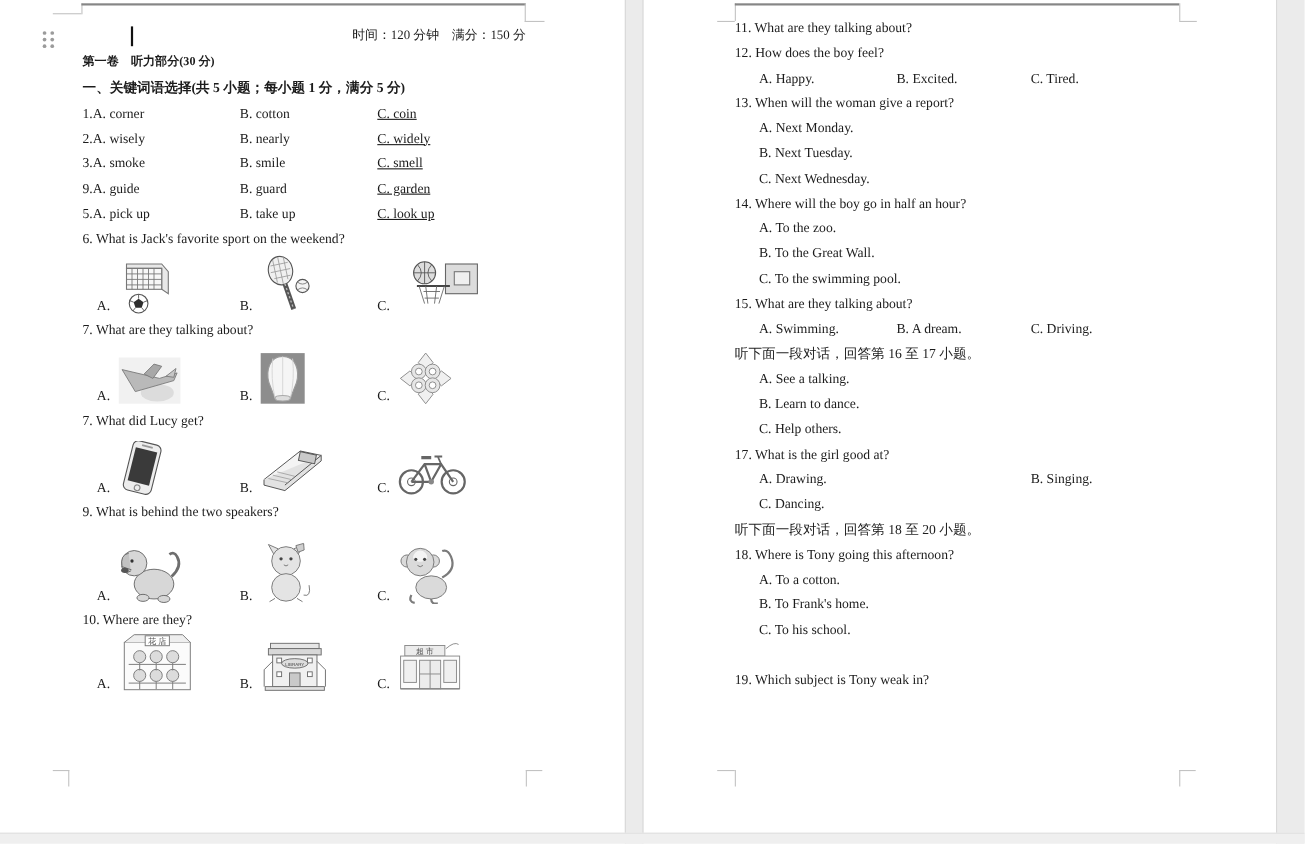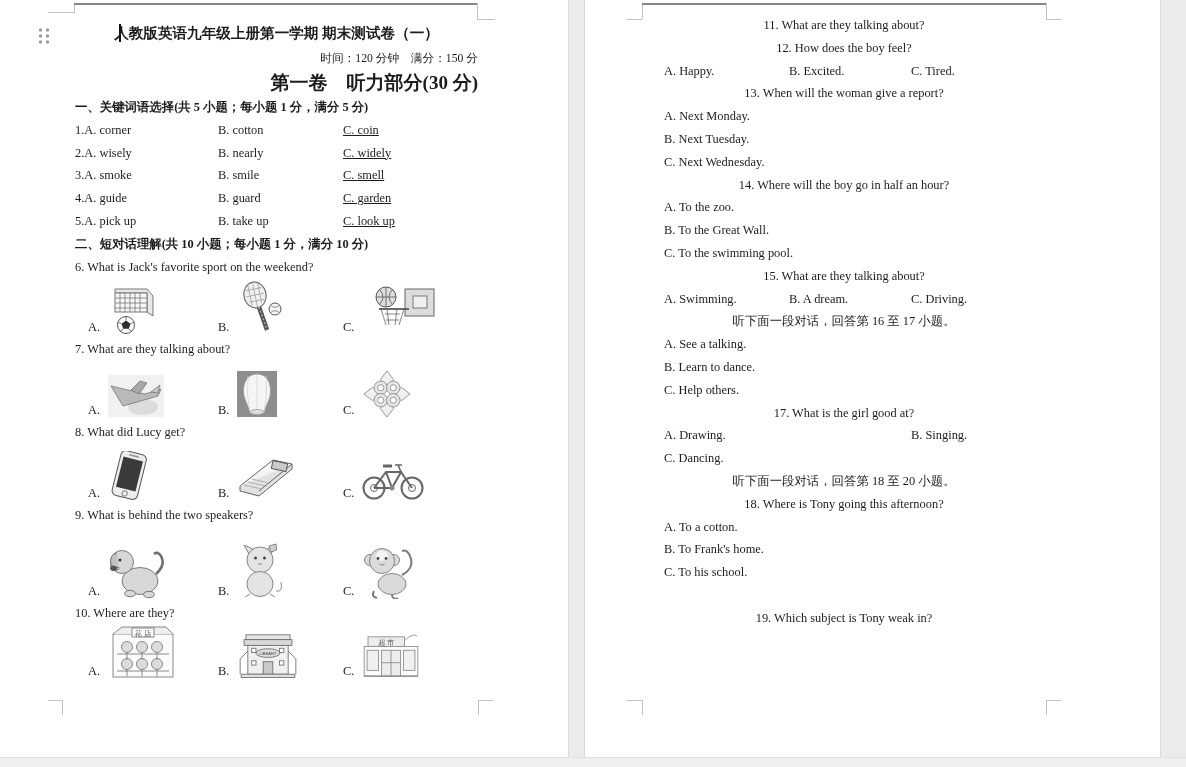--- a/index.html
+++ b/index.html
@@ -9,38 +9,38 @@
     font-family:"Liberation Serif","DejaVu Serif",serif;
   }
   
   .strip{position:absolute;background:#ebebeb;}
   #strip-mid{left:568px;top:0;width:15px;height:767px;border-left:1px solid #d9d9d9;border-right:1px solid #d9d9d9;}
   #strip-right{left:1160px;top:0;width:26px;height:767px;border-left:1px solid #d9d9d9;}
   #strip-bottom{left:0;top:757px;width:1186px;height:10px;background:#efefef;border-top:1px solid #e0e0e0;}
 
   .page{position:absolute;top:0;height:757px;background:#ffffff;}
   #page1{left:0;width:568px;}
-  #page2{left:557px;width:577px;text-align:center;}
+  #page2{left:583px;width:577px;}
 
   
   .mark{position:absolute;background:#c2c2c2;}
   .mark.dark{background:#868686;}
 
   
   #caret{position:absolute;left:119px;top:24px;width:1.5px;height:18px;background:#111;}
   #drag-handle{position:absolute;left:37px;top:27px;width:14px;height:18px;cursor:grab;}
 
   
   #p1c{position:absolute;left:75px;top:20px;width:403px;}
   #p2c{position:absolute;left:85px;top:14px;width:404px;}
 
   .line{position:relative;height:22.8px;line-height:22.8px;font-size:12.4px;white-space:nowrap;}
   .title-line{height:27px;line-height:27px;text-align:center;font-weight:bold;font-size:14.6px;}
   .meta-line{height:23px;line-height:23px;text-align:right;font-size:11.7px;}
-  .part-line{height:26px;line-height:26px;text-align:right;font-weight:bold;font-size:19px;}
+  .part-line{height:26px;line-height:26px;text-align:left;font-weight:bold;font-size:11px;}
   .sec{font-weight:bold;}
 
   
   .pos{position:absolute;top:0;}
   .w-a{left:0;}   .w-b{left:143px;} .w-c{left:268px;text-decoration:underline;}   
   .o-a{left:22px;}.o-b{left:147px;}.o-c{left:269px;}    
 
   
   .img-row{position:relative;}
   .h60{height:60px;} .h75{height:75px;} .h57{height:57px;}
@@ -73,52 +73,50 @@
           <circle cx="10.5" cy="9" r="1.7"></circle>
         <circle cx="3.5" cy="15" r="1.7"></circle>
           <circle cx="10.5" cy="15" r="1.7"></circle>
       </g>
     </svg>
   </span>
 
   <div id="caret"></div>
 
   <div id="p1c">
-    <div class="line title-line"><span>人教版英语九年级上册第一学期 期末测试卷（一）</span></div>
     <div class="line meta-line"><span>时间：120 分钟　满分：150 分</span></div>
     <div class="line part-line"><span>第一卷　听力部分(30 分)</span></div>
     <div class="line sec"><span>一、关键词语选择(共 5 小题；每小题 1 分，满分 5 分)</span></div>
 
     <div class="line">
       <span class="pos w-a">1.A. corner</span>
       <span class="pos w-b">B. cotton</span>
       <span class="pos w-c">C. coin</span>
     </div>
     <div class="line">
       <span class="pos w-a">2.A. wisely</span>
       <span class="pos w-b">B. nearly</span>
       <span class="pos w-c">C. widely</span>
     </div>
     <div class="line">
       <span class="pos w-a">3.A. smoke</span>
       <span class="pos w-b">B. smile</span>
       <span class="pos w-c">C. smell</span>
     </div>
     <div class="line">
-      <span class="pos w-a">4.A. guide</span>
+      <span class="pos w-a">9.A. guide</span>
       <span class="pos w-b">B. guard</span>
       <span class="pos w-c">C. garden</span>
     </div>
     <div class="line">
       <span class="pos w-a">5.A. pick up</span>
       <span class="pos w-b">B. take up</span>
       <span class="pos w-c">C. look up</span>
     </div>
 
-    <div class="line sec"><span>二、短对话理解(共 10 小题；每小题 1 分，满分 10 分)</span></div>
 
     <div class="line"><span>6. What is Jack's favorite sport on the weekend?</span></div>
     <div class="img-row h60">
       <span class="img-opt io-a">
           <span class="lab">A.</span>
           <span class="fig">
             <svg width="52" height="52" viewBox="0 0 52 52">
               <g fill="none" stroke="#777">
                 <path d="M8 6 h32 l6 7 v20 l-6 -4 V10 H8z" fill="#e8e8e8"></path>
                 <rect x="8" y="10" width="32" height="19" fill="#f7f7f7"></rect>
@@ -199,21 +197,21 @@
                 <circle cx="20.5" cy="18.5" r="3.2" fill="#fff"></circle>
                 <circle cx="33.5" cy="18.5" r="3.2" fill="#fff"></circle>
                 <circle cx="20.5" cy="31.5" r="3.2" fill="#fff"></circle>
                 <circle cx="33.5" cy="31.5" r="3.2" fill="#fff"></circle>
               </g>
             </svg>
           </span>
         </span>
     </div>
 
-    <div class="line"><span>8. What did Lucy get?</span></div>
+    <div class="line"><span>7. What did Lucy get?</span></div>
     <div class="img-row h60">
       <span class="img-opt io-a">
           <span class="lab">A.</span>
           <span class="fig">
             <svg width="44" height="50" viewBox="0 0 44 50">
               <g transform="rotate(14 22 25)">
                 <rect x="9" y="1" width="26" height="46" rx="5" fill="#ededed" stroke="#555"></rect>
                 <rect x="12" y="7.5" width="20" height="31" fill="#3a3a3a"></rect>
                 <circle cx="22" cy="43" r="2.6" fill="none" stroke="#888"></circle>
                 <rect x="17" y="3.5" width="10" height="1.6" fill="#999"></rect>

